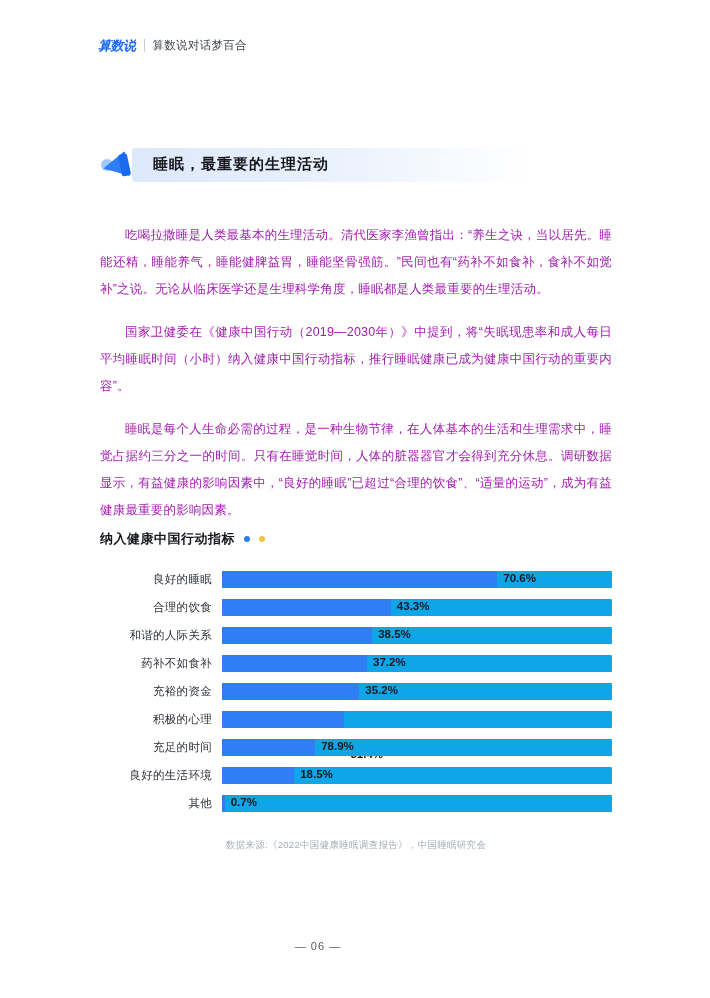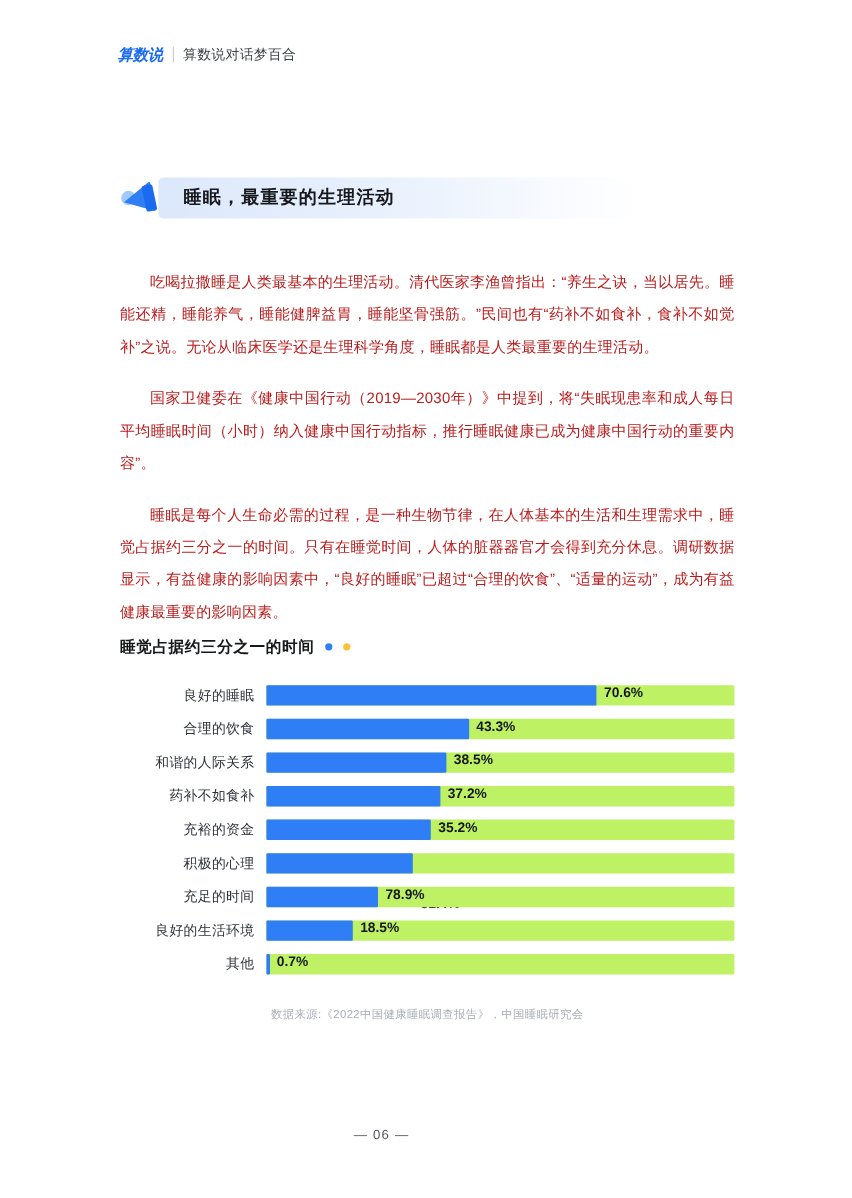--- a/index.html
+++ b/index.html
@@ -120,21 +120,21 @@
   .body-text {
     position: absolute;
     left: 100px;
     top: 222px;
     width: 512px;
   }
   .body-text p {
     margin: 0 0 16px 0;
     font-size: 12.5px;
     line-height: 27px;
-    color: #b91c1c;
+    color: #a21caf;
     text-align: justify;
     text-indent: 25px;
     letter-spacing: 0.2px;
   }
 
   
   .chart-block {
     position: absolute;
     left: 100px;
     top: 530px;
@@ -173,21 +173,21 @@
     padding-right: 10px;
     font-size: 11.5px;
     color: #2d3138;
     letter-spacing: .3px;
     white-space: nowrap;
   }
   .bar-track {
     position: relative;
     flex: 1;
     height: 17px;
-    background: #bef264;
+    background: #0ea5e9;
     border-radius: 1px;
   }
   .bar-fill {
     position: absolute;
     left: 0;
     top: 0;
     height: 17px;
     background: #2f7ef5;
     border-radius: 1px;
   }
@@ -241,21 +241,21 @@
   </div>
 
   <div class="body-text">
     <p>吃喝拉撒睡是人类最基本的生理活动。清代医家李渔曾指出：“养生之诀，当以居先。睡能还精，睡能养气，睡能健脾益胃，睡能坚骨强筋。”民间也有“药补不如食补，食补不如觉补”之说。无论从临床医学还是生理科学角度，睡眠都是人类最重要的生理活动。</p>
     <p>国家卫健委在《健康中国行动（2019—2030年）》中提到，将“失眠现患率和成人每日平均睡眠时间（小时）纳入健康中国行动指标，推行睡眠健康已成为健康中国行动的重要内容”。</p>
     <p>睡眠是每个人生命必需的过程，是一种生物节律，在人体基本的生活和生理需求中，睡觉占据约三分之一的时间。只有在睡觉时间，人体的脏器器官才会得到充分休息。调研数据显示，有益健康的影响因素中，“良好的睡眠”已超过“合理的饮食”、“适量的运动”，成为有益健康最重要的影响因素。</p>
   </div>
 
   <div class="chart-block">
     <div class="chart-title-row">
-      <span class="chart-title">睡觉占据约三分之一的时间</span>
+      <span class="chart-title">纳入健康中国行动指标</span>
       <span class="dot blue"></span>
       <span class="dot yellow"></span>
     </div>
 
     <div id="bars">
         <div class="bar-row">
           <div class="bar-label">良好的睡眠</div>
           <div class="bar-track">
             <div class="bar-fill" style="width: 70.6%; background: rgb(47, 126, 245);"></div>
             <div class="bar-value" style="left: calc(70.6% + 6px);">70.6%</div>

